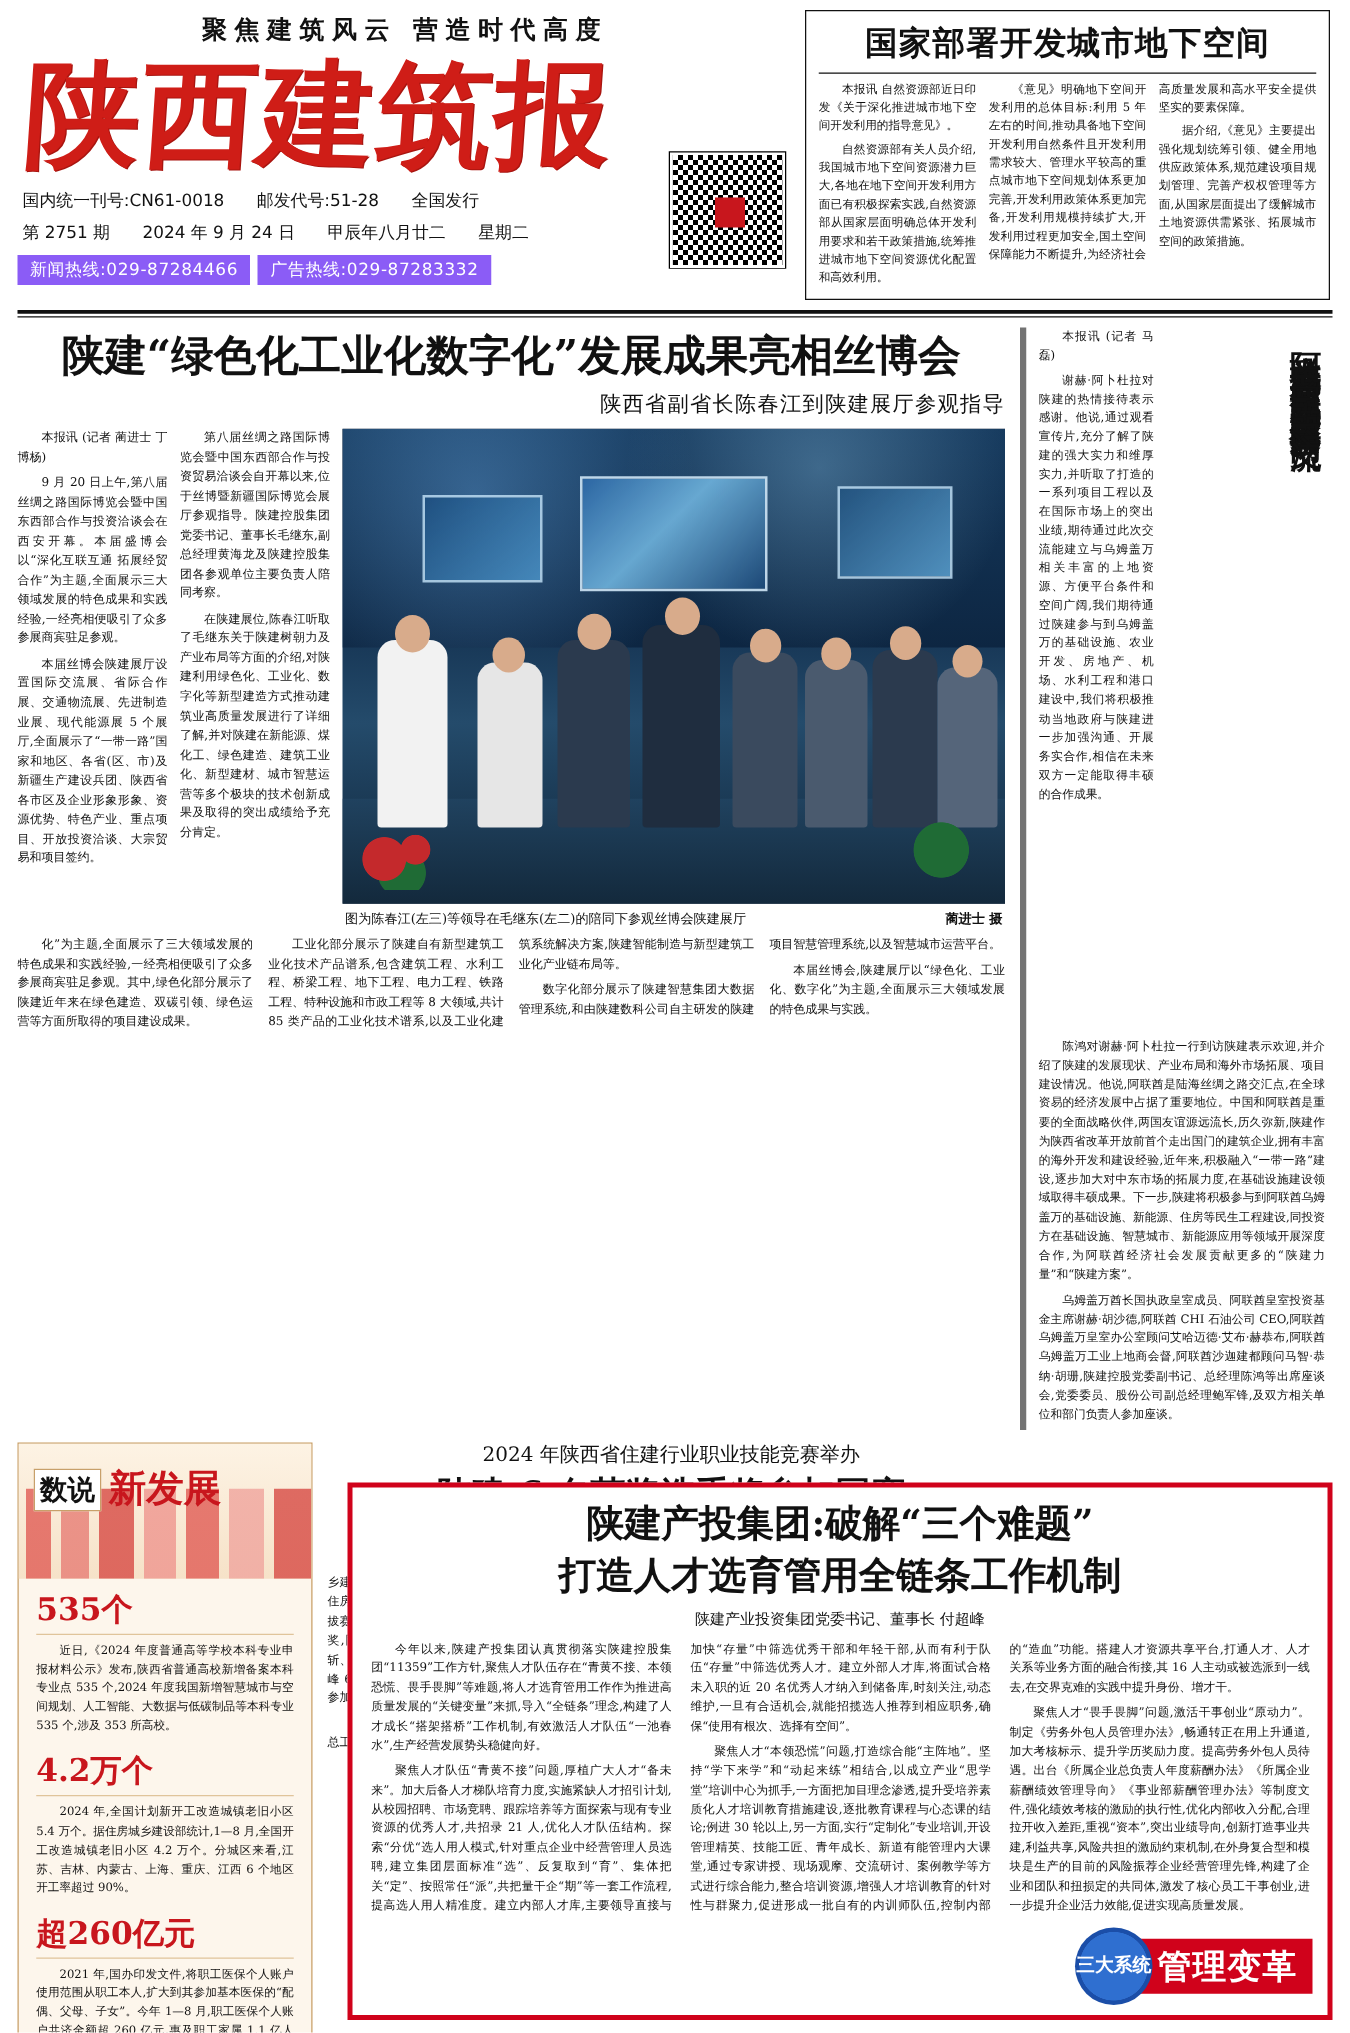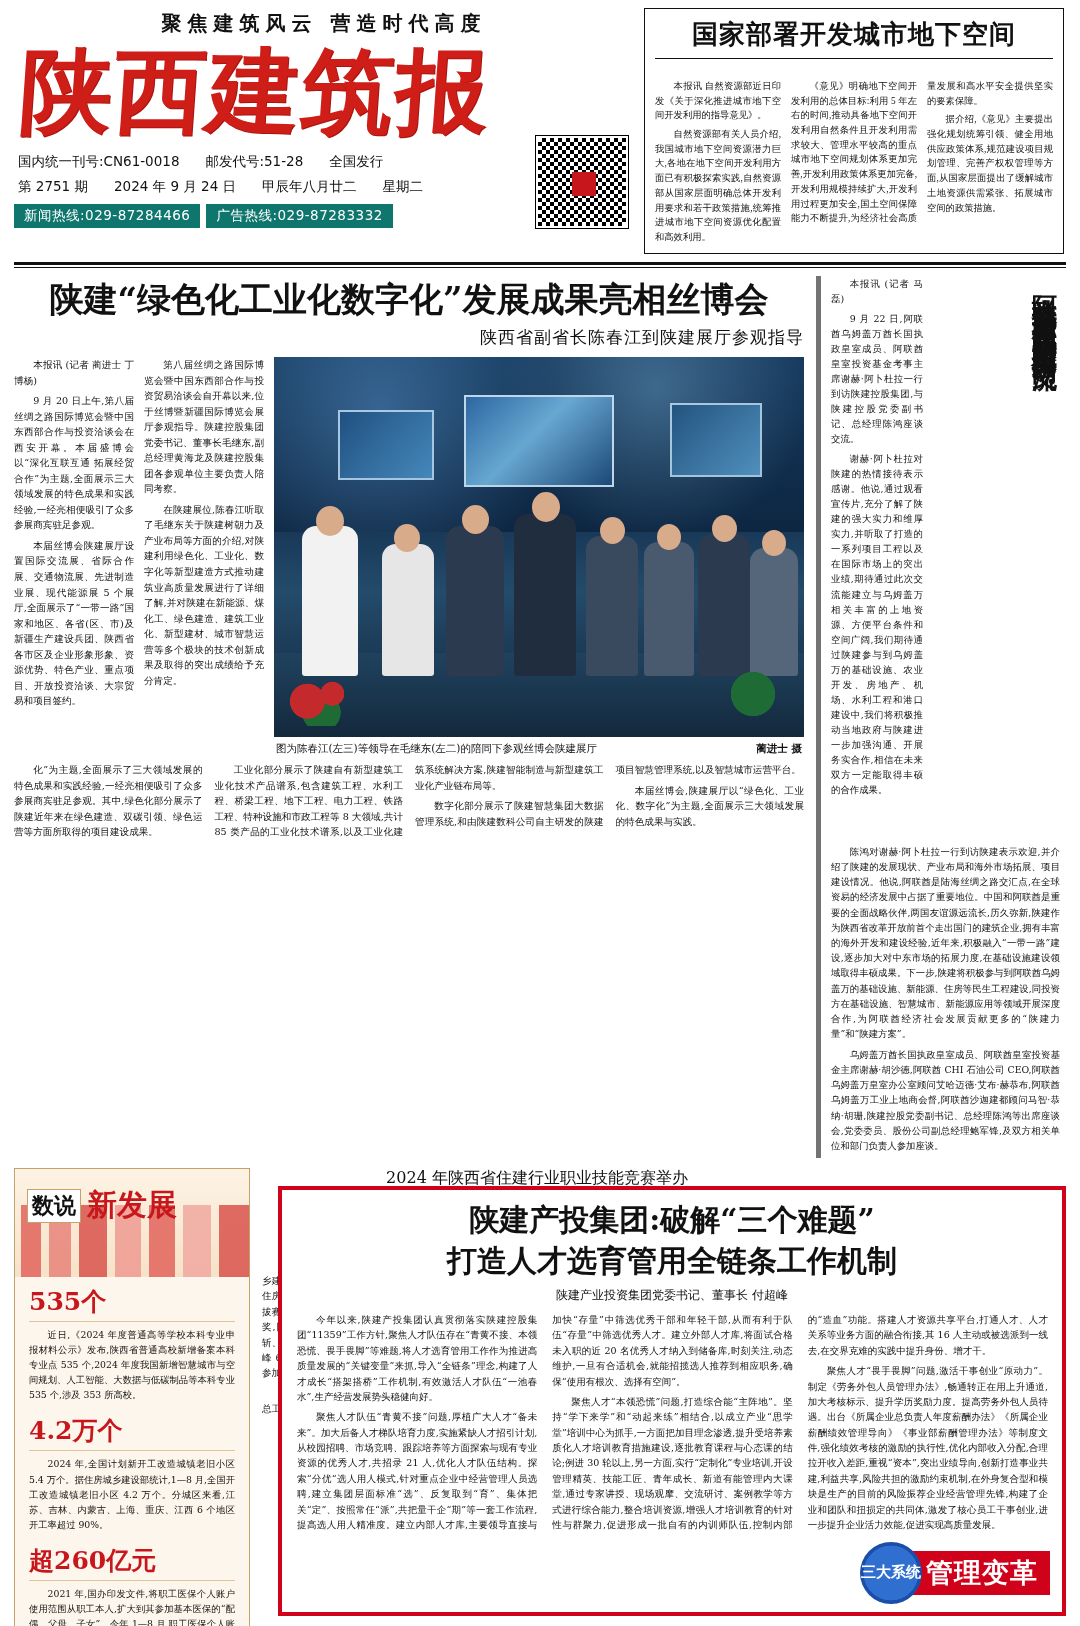--- a/index.html
+++ b/index.html
@@ -33,21 +33,21 @@
     margin:2px 0 4px 6px;
     transform:skewX(-4deg);
     text-shadow:1px 1px 0 #a81510;
   }
   .mast-meta { font-size:13.5px; line-height:1.9; color:#111; padding-left:4px; }
   .mast-meta .row { display:flex; gap:26px; }
   .mast-hotline {
     margin-top:4px; display:flex; gap:0;
   }
   .mast-hotline span {
-    background:#0f766e; color:#fff; font-size:13.5px; padding:3px 10px;
+    background:#8b5cf6; color:#fff; font-size:13.5px; padding:3px 10px;
     display:inline-block; letter-spacing:.5px;
   }
   .mast-hotline span + span { margin-left:6px; }
   .qr {
     position:absolute; right:6px; bottom:26px; width:92px; height:92px;
     background:
       repeating-linear-gradient(0deg,#000 0 4px,#fff 4px 8px),
       repeating-linear-gradient(90deg,#000 0 4px,#fff 4px 8px);
     background-blend-mode:difference;
     border:2px solid #fff;
@@ -57,25 +57,25 @@
     content:""; position:absolute; left:34px; top:34px; width:24px; height:24px;
     background:#c8161d;
   }
 
   .mast-right {
     width:420px; border:1px solid #111; padding:8px 10px;
   }
   .mr-title {
     font-family:"DejaVu Serif","Liberation Serif",serif;
     font-size:26px; font-weight:bold; text-align:center; letter-spacing:1px;
-    padding-bottom:6px; border-bottom:1px solid #111; margin-bottom:20px;
+    padding-bottom:6px; border-bottom:1px solid #111; margin-bottom:6px;
   }
   .mr-body { column-count:3; column-gap:10px; font-size:9.3px; line-height:1.58;
     text-align:justify; font-family:"DejaVu Serif","Liberation Serif",serif; }
-  .mr-body p { margin:0 0 4px 0; text-indent:2em;font-family:Liberation Serif, serif; }
+  .mr-body p { margin:0 0 4px 0; text-indent:2em; }
 
   .rule-thick { border-top:3px solid #111; margin:8px 0 0 0; }
   .rule-thin  { border-top:1px solid #111; margin:2px 0 8px 0; }
 
   
   .main { display:flex; gap:12px; }
   .col-main { width:790px; }
   .col-right { width:244px; border-left:5px solid #737373; padding-left:10px; }
 
   .lead-title {
@@ -331,21 +331,20 @@
         <p>工业化部分展示了陕建自有新型建筑工业化技术产品谱系,包含建筑工程、水利工程、桥梁工程、地下工程、电力工程、铁路工程、特种设施和市政工程等 8 大领域,共计 85 类产品的工业化技术谱系,以及工业化建筑系统解决方案,陕建智能制造与新型建筑工业化产业链布局等。</p>
         <p>数字化部分展示了陕建智慧集团大数据管理系统,和由陕建数科公司自主研发的陕建项目智慧管理系统,以及智慧城市运营平台。</p>
         <p>本届丝博会,陕建展厅以“绿色化、工业化、数字化”为主题,全面展示三大领域发展的特色成果与实践。</p>
       </div>
     </div>
 
     <div class="col-right">
       <div class="vert-wrap">
         <div class="vert-lead">
           <p>本报讯 (记者 马磊)</p>
-          <p>9 月 22 日,阿联酋乌姆盖万酋长国执政皇室成员、阿联酋皇室投资基金考事主席谢赫·阿卜杜拉一行到访陕建控股集团,与陕建控股党委副书记、总经理陈鸿座谈交流。</p>
           <p>谢赫·阿卜杜拉对陕建的热情接待表示感谢。他说,通过观看宣传片,充分了解了陕建的强大实力和维厚实力,并听取了打造的一系列项目工程以及在国际市场上的突出业绩,期待通过此次交流能建立与乌姆盖万相关丰富的上地资源、方便平台条件和空间广阔,我们期待通过陕建参与到乌姆盖万的基础设施、农业开发、房地产、机场、水利工程和港口建设中,我们将积极推动当地政府与陕建进一步加强沟通、开展务实合作,相信在未来双方一定能取得丰硕的合作成果。</p>
         </div>
         <div class="vert-headline">阿联酋乌姆盖万酋长国代表团来陕建控股集团访问交流</div>
       </div>
       <div class="right-body">
         <p>陈鸿对谢赫·阿卜杜拉一行到访陕建表示欢迎,并介绍了陕建的发展现状、产业布局和海外市场拓展、项目建设情况。他说,阿联酋是陆海丝绸之路交汇点,在全球资易的经济发展中占据了重要地位。中国和阿联酋是重要的全面战略伙伴,两国友谊源远流长,历久弥新,陕建作为陕西省改革开放前首个走出国门的建筑企业,拥有丰富的海外开发和建设经验,近年来,积极融入“一带一路”建设,逐步加大对中东市场的拓展力度,在基础设施建设领域取得丰硕成果。下一步,陕建将积极参与到阿联酋乌姆盖万的基础设施、新能源、住房等民生工程建设,同投资方在基础设施、智慧城市、新能源应用等领域开展深度合作,为阿联酋经济社会发展贡献更多的“陕建力量”和“陕建方案”。</p>
         <p>乌姆盖万酋长国执政皇室成员、阿联酋皇室投资基金主席谢赫·胡沙德,阿联酋 CHI 石油公司 CEO,阿联酋乌姆盖万皇室办公室顾问艾哈迈德·艾布·赫恭布,阿联酋乌姆盖万工业上地商会督,阿联酋沙迦建都顾问马智·恭纳·胡珊,陕建控股党委副书记、总经理陈鸿等出席座谈会,党委委员、股份公司副总经理鲍军锋,及双方相关单位和部门负责人参加座谈。</p>
       </div>
     </div>
   </div>

